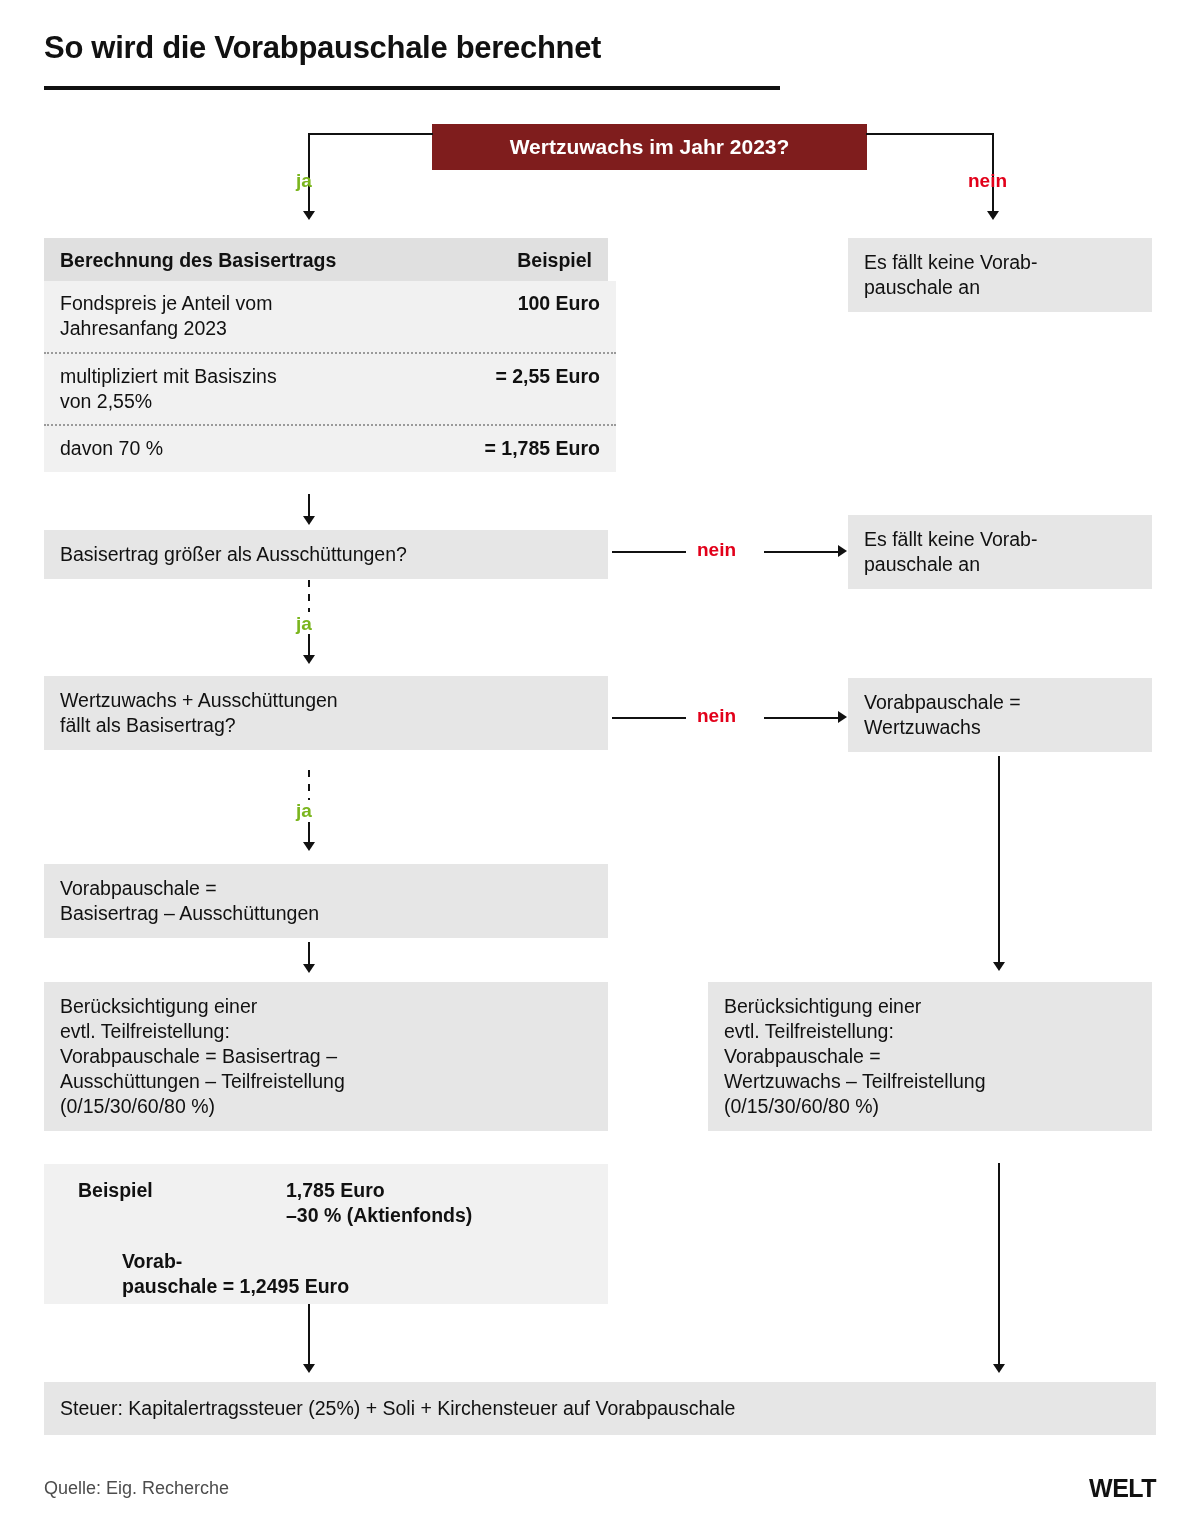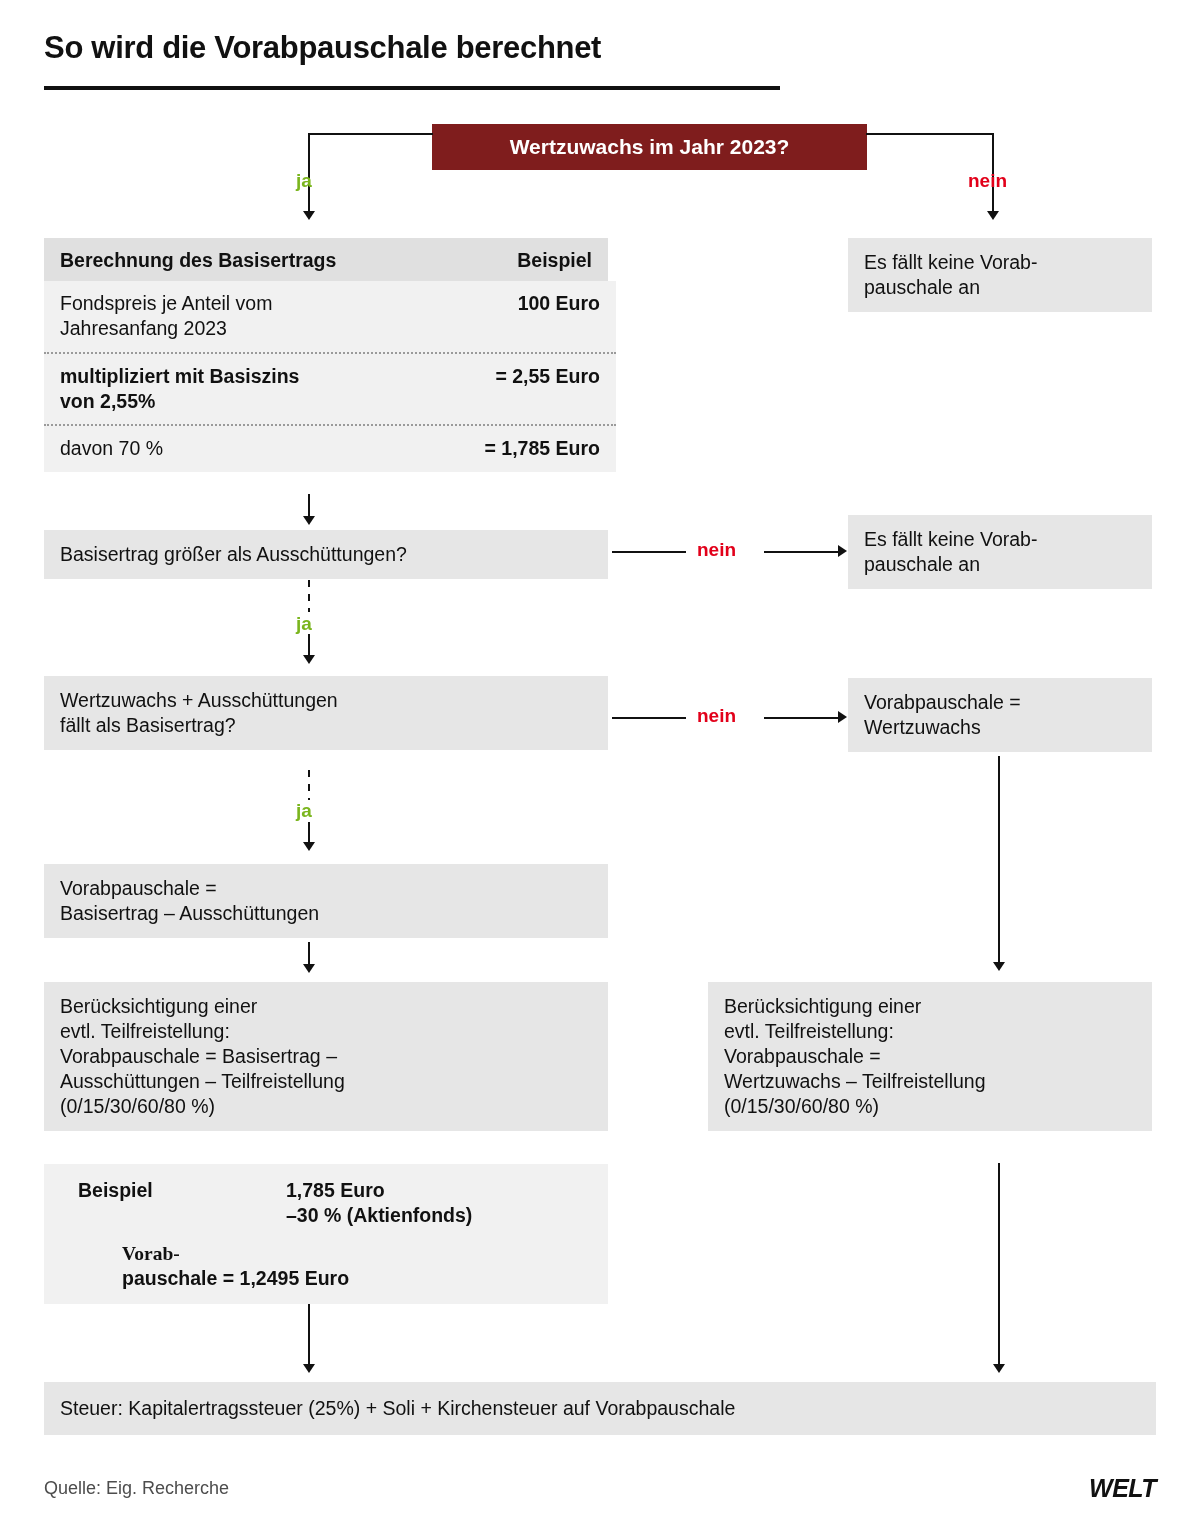--- a/index.html
+++ b/index.html
@@ -142,21 +142,20 @@
     color: #4d4d4d;
   }
   .welt {
     position: absolute;
     right: 44px;
     top: 1474px;
     font-size: 25px;
     font-weight: bold;
     letter-spacing: -0.5px;
     color: #111;
-    font-style: italic;
   }
   .footer-rule {
     position: absolute;
     left: 44px;
     top: 1455px;
     width: 1112px;
     height: 1px;
     background: #ffffff;
   }
 </style>
@@ -184,21 +183,21 @@
   <span>Berechnung des Basisertrags</span>
   <span>Beispiel</span>
 </div>
 <div class="table-body" style="left:44px; top:281px; width:572px;">
   <div class="trow">
     <span class="lbl" style="white-space:pre-line;">Fondspreis je Anteil vom
 Jahresanfang 2023</span>
     <span class="val">100 Euro</span>
   </div>
   <div class="trow">
-    <span class="lbl" style="white-space:pre-line;font-weight:bold;">multipliziert mit Basiszins
+    <span class="lbl" style="white-space:pre-line;">multipliziert mit Basiszins
 von 2,55%</span>
     <span class="val">= 2,55 Euro</span>
   </div>
   <div class="trow">
     <span class="lbl">davon 70 %</span>
     <span class="val">=  1,785 Euro</span>
   </div>
 </div>
 
 <div class="vline" style="left:308px; top:494px; height:26px;"></div>
@@ -256,21 +255,21 @@
 
 <div class="exbox" style="left:44px; top:1164px; width:564px; height:140px;">
   <div class="ex-row">
     <span class="ex-left" style="padding-left:18px;">Beispiel</span>
     <span class="ex-right" style="padding-left:118px;">1,785 Euro</span>
   </div>
   <div class="ex-row">
     <span class="ex-left"></span>
     <span class="ex-right" style="padding-left:118px;">–30 % (Aktienfonds)</span>
   </div>
-  <div class="ex-row" style="margin-top:12px;font-family:Liberation Serif, serif;">
+  <div class="ex-row" style="margin-top:20px;">
     <span class="ex-right" style="padding-left:62px;">Vorab-</span>
   </div>
   <div class="ex-row">
     <span class="ex-right" style="padding-left:62px;">pauschale = 1,2495 Euro</span>
   </div>
 </div>
 
 <div class="vline" style="left:308px; top:1304px; height:64px;"></div>
 <div class="arrow-down" style="left:303px; top:1364px;"></div>
 

